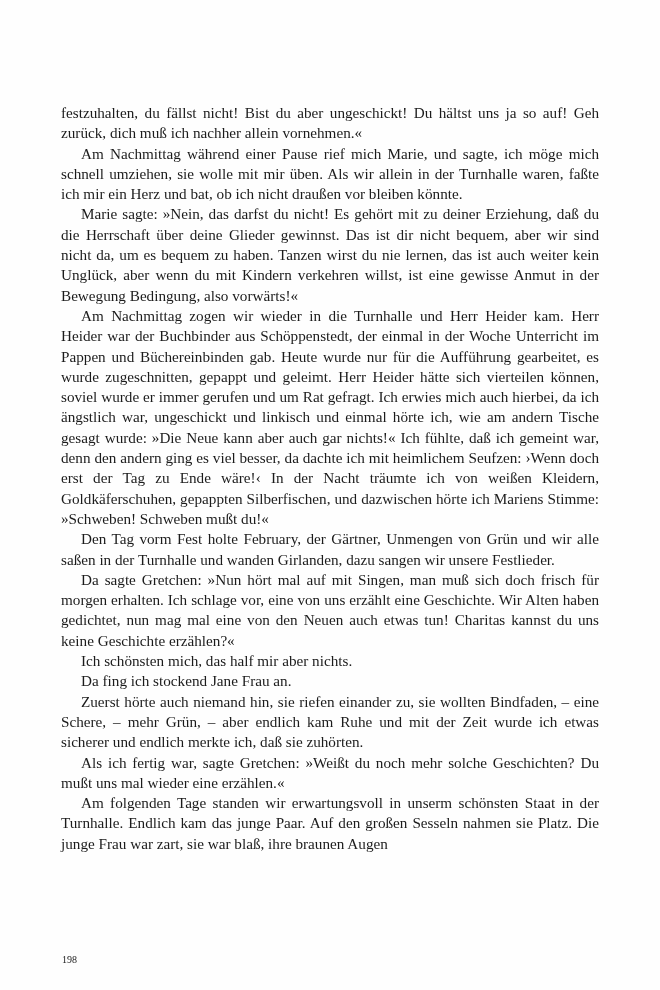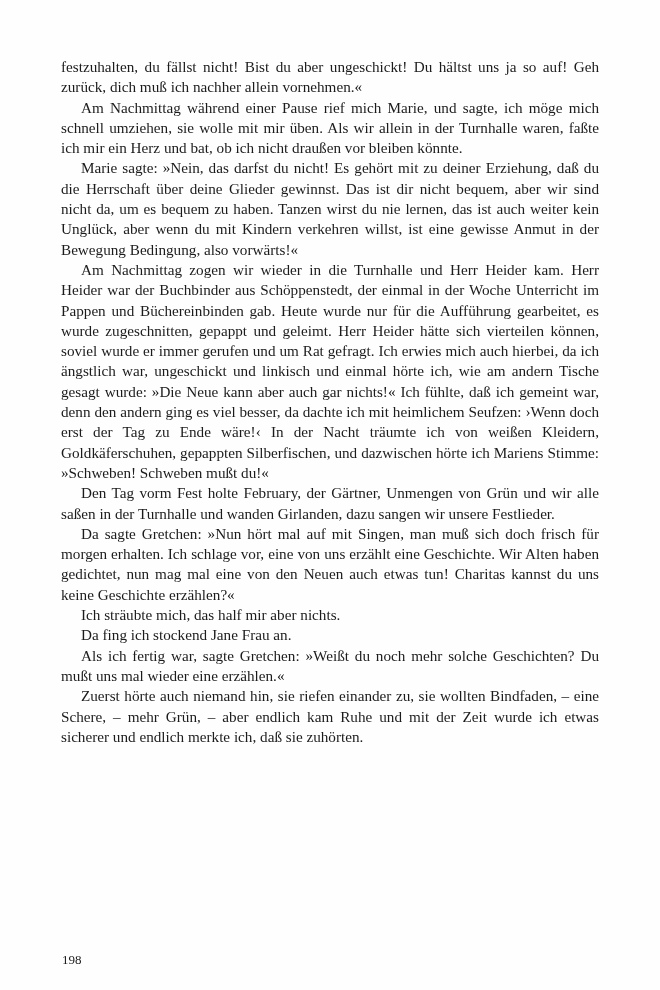--- a/index.html
+++ b/index.html
@@ -28,40 +28,42 @@
     hyphens: auto;
     -webkit-hyphens: auto;
   }
   .text-block p {
     margin: 0;
     padding: 0;
     text-indent: 20px;
   }
   .text-block p.no-indent {
     text-indent: 0;
+    margin-top: 46px;
   }
   .page-number {
     position: absolute;
     left: 62px;
     top: 953px;
-    font-size: 13px;
+    font-size: 10px;
     line-height: 14px;
     color: #1b1b1b;
   }
 </style>
 </head>
 <body>
 
 <div class="book-page">
   <div class="text-block">
     <p class="no-indent">festzuhalten, du fällst nicht! Bist du aber ungeschickt! Du hältst uns ja so auf! Geh zurück, dich muß ich nachher allein vornehmen.«</p>
     <p>Am Nachmittag während einer Pause rief mich Marie, und sagte, ich möge mich schnell umziehen, sie wolle mit mir üben. Als wir allein in der Turnhalle waren, faßte ich mir ein Herz und bat, ob ich nicht draußen vor bleiben könnte.</p>
     <p>Marie sagte: »Nein, das darfst du nicht! Es gehört mit zu deiner Erziehung, daß du die Herrschaft über deine Glieder gewinnst. Das ist dir nicht bequem, aber wir sind nicht da, um es bequem zu haben. Tanzen wirst du nie lernen, das ist auch weiter kein Unglück, aber wenn du mit Kindern verkehren willst, ist eine gewisse Anmut in der Bewegung Bedingung, also vorwärts!«</p>
     <p>Am Nachmittag zogen wir wieder in die Turnhalle und Herr Heider kam. Herr Heider war der Buchbinder aus Schöppenstedt, der einmal in der Woche Unterricht im Pappen und Büchereinbinden gab. Heute wurde nur für die Aufführung gearbeitet, es wurde zugeschnitten, gepappt und geleimt. Herr Heider hätte sich vierteilen können, soviel wurde er immer gerufen und um Rat gefragt. Ich erwies mich auch hierbei, da ich ängstlich war, ungeschickt und linkisch und einmal hörte ich, wie am andern Tische gesagt wurde: »Die Neue kann aber auch gar nichts!« Ich fühlte, daß ich gemeint war, denn den andern ging es viel besser, da dachte ich mit heimlichem Seufzen: ›Wenn doch erst der Tag zu Ende wäre!‹ In der Nacht träumte ich von weißen Kleidern, Goldkäferschuhen, gepappten Silberfischen, und dazwischen hörte ich Mariens Stimme: »Schweben! Schweben mußt du!«</p>
     <p>Den Tag vorm Fest holte February, der Gärtner, Unmengen von Grün und wir alle saßen in der Turnhalle und wanden Girlanden, dazu sangen wir unsere Festlieder.</p>
     <p>Da sagte Gretchen: »Nun hört mal auf mit Singen, man muß sich doch frisch für morgen erhalten. Ich schlage vor, eine von uns erzählt eine Geschichte. Wir Alten haben gedichtet, nun mag mal eine von den Neuen auch etwas tun! Charitas kannst du uns keine Geschichte erzählen?«</p>
-    <p>Ich sträubte mich, das half mir aber nichts.</p>
+    <p>Ich schönsten mich, das half mir aber nichts.</p>
     <p>Da fing ich stockend Jane Frau an.</p>
+    <p>Zuerst hörte auch niemand hin, sie riefen einander zu, sie wollten Bindfaden, – eine Schere, – mehr Grün, – aber endlich kam Ruhe und mit der Zeit wurde ich etwas sicherer und endlich merkte ich, daß sie zuhörten.</p>
     <p>Als ich fertig war, sagte Gretchen: »Weißt du noch mehr solche Geschichten? Du mußt uns mal wieder eine erzählen.«</p>
-    <p>Zuerst hörte auch niemand hin, sie riefen einander zu, sie wollten Bindfaden, – eine Schere, – mehr Grün, – aber endlich kam Ruhe und mit der Zeit wurde ich etwas sicherer und endlich merkte ich, daß sie zuhörten.</p>
+    <p>Am folgenden Tage standen wir erwartungsvoll in unserm schönsten Staat in der Turnhalle. Endlich kam das junge Paar. Auf den großen Sesseln nahmen sie Platz. Die junge Frau war zart, sie war blaß, ihre braunen Augen</p>
   </div>
   <div class="page-number">198</div>
 </div>
 
 </body></html>

